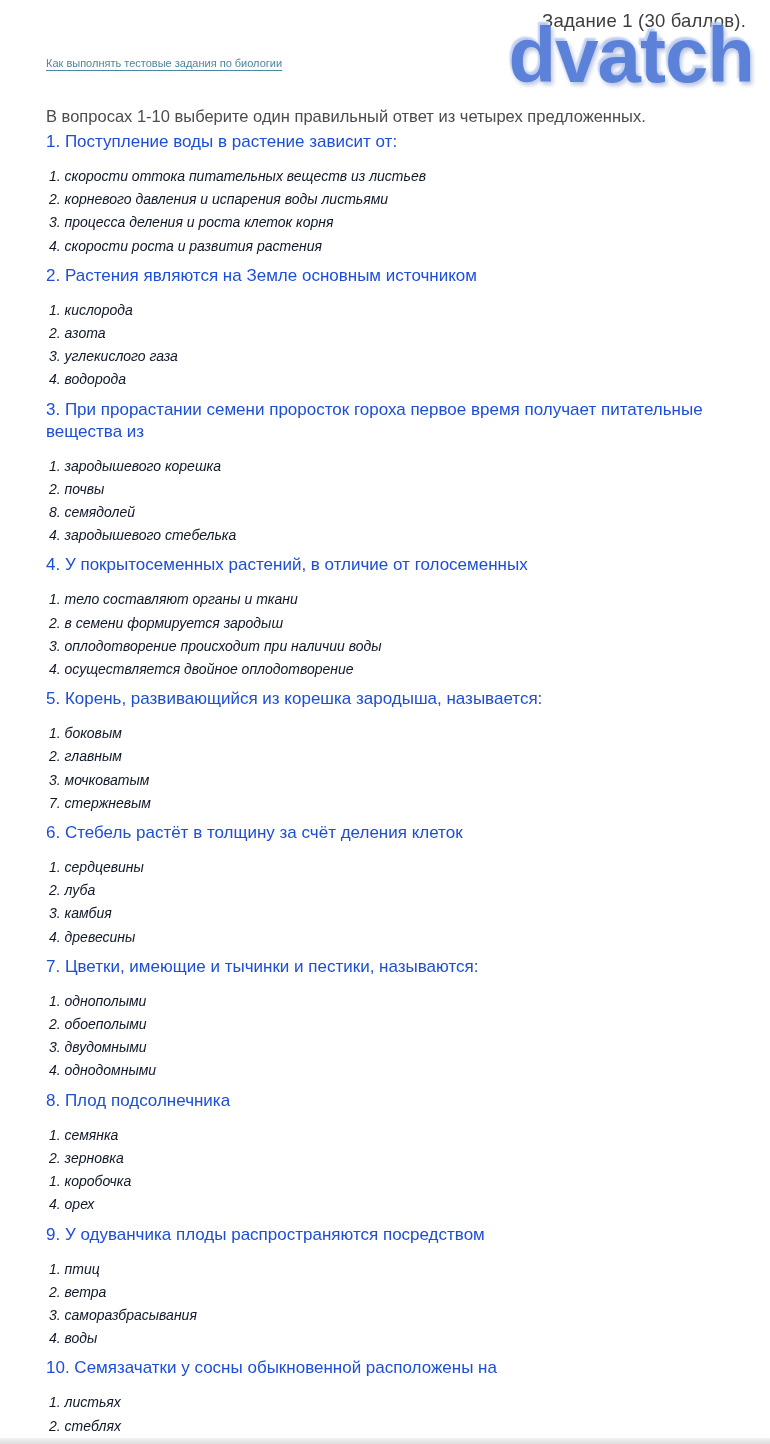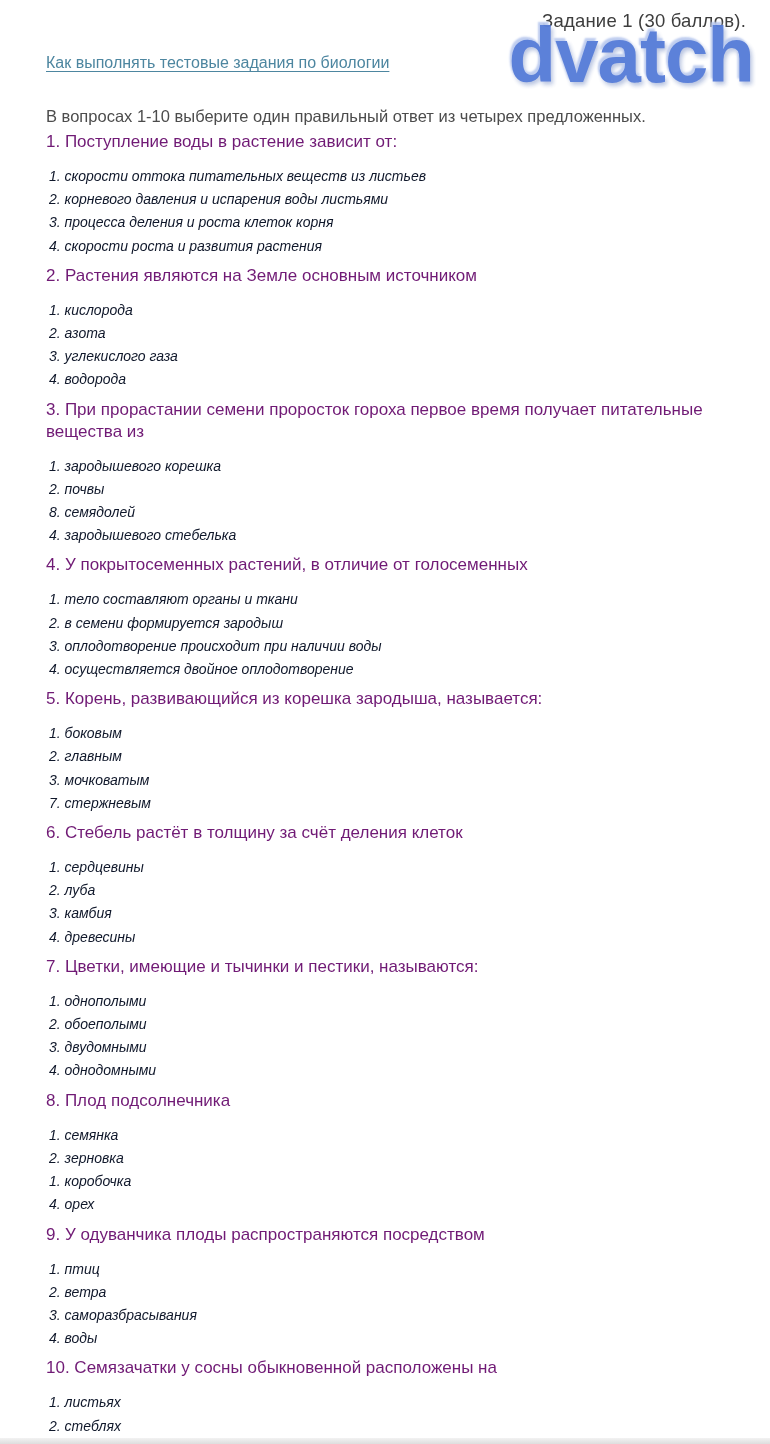--- a/index.html
+++ b/index.html
@@ -20,38 +20,38 @@
     font-weight: normal;
     color: #3d3d3d;
     line-height: 23px;
     padding-left: 4px;
     letter-spacing: 0.2px;
     text-align: right;
   }
   .howto-link {
     display: inline-block;
     margin-top: 20px;
-    font-size: 16px;
+    font-size: 11px;
     line-height: 22px;
     color: #4d86a0;
     text-decoration: underline;
     text-underline-offset: 3px;
     cursor: pointer;
   }
   .intro {
     margin-top: 32px;
     font-size: 16.5px;
     line-height: 21px;
     color: #4c4c4c;
   }
   .question { margin: 0 0 7px 0; }
   .q-text {
     font-size: 17px;
     line-height: 22px;
-    color: #701a75;
+    color: #1d4ed8;
     margin: 0 0 12px 0;
   }
   .first-q { margin-top: 4px; }
   .options { padding-left: 3px; }
   .option {
     font-size: 14px;
     line-height: 23.2px;
     color: #0f172a;
     font-style: italic;
   }

